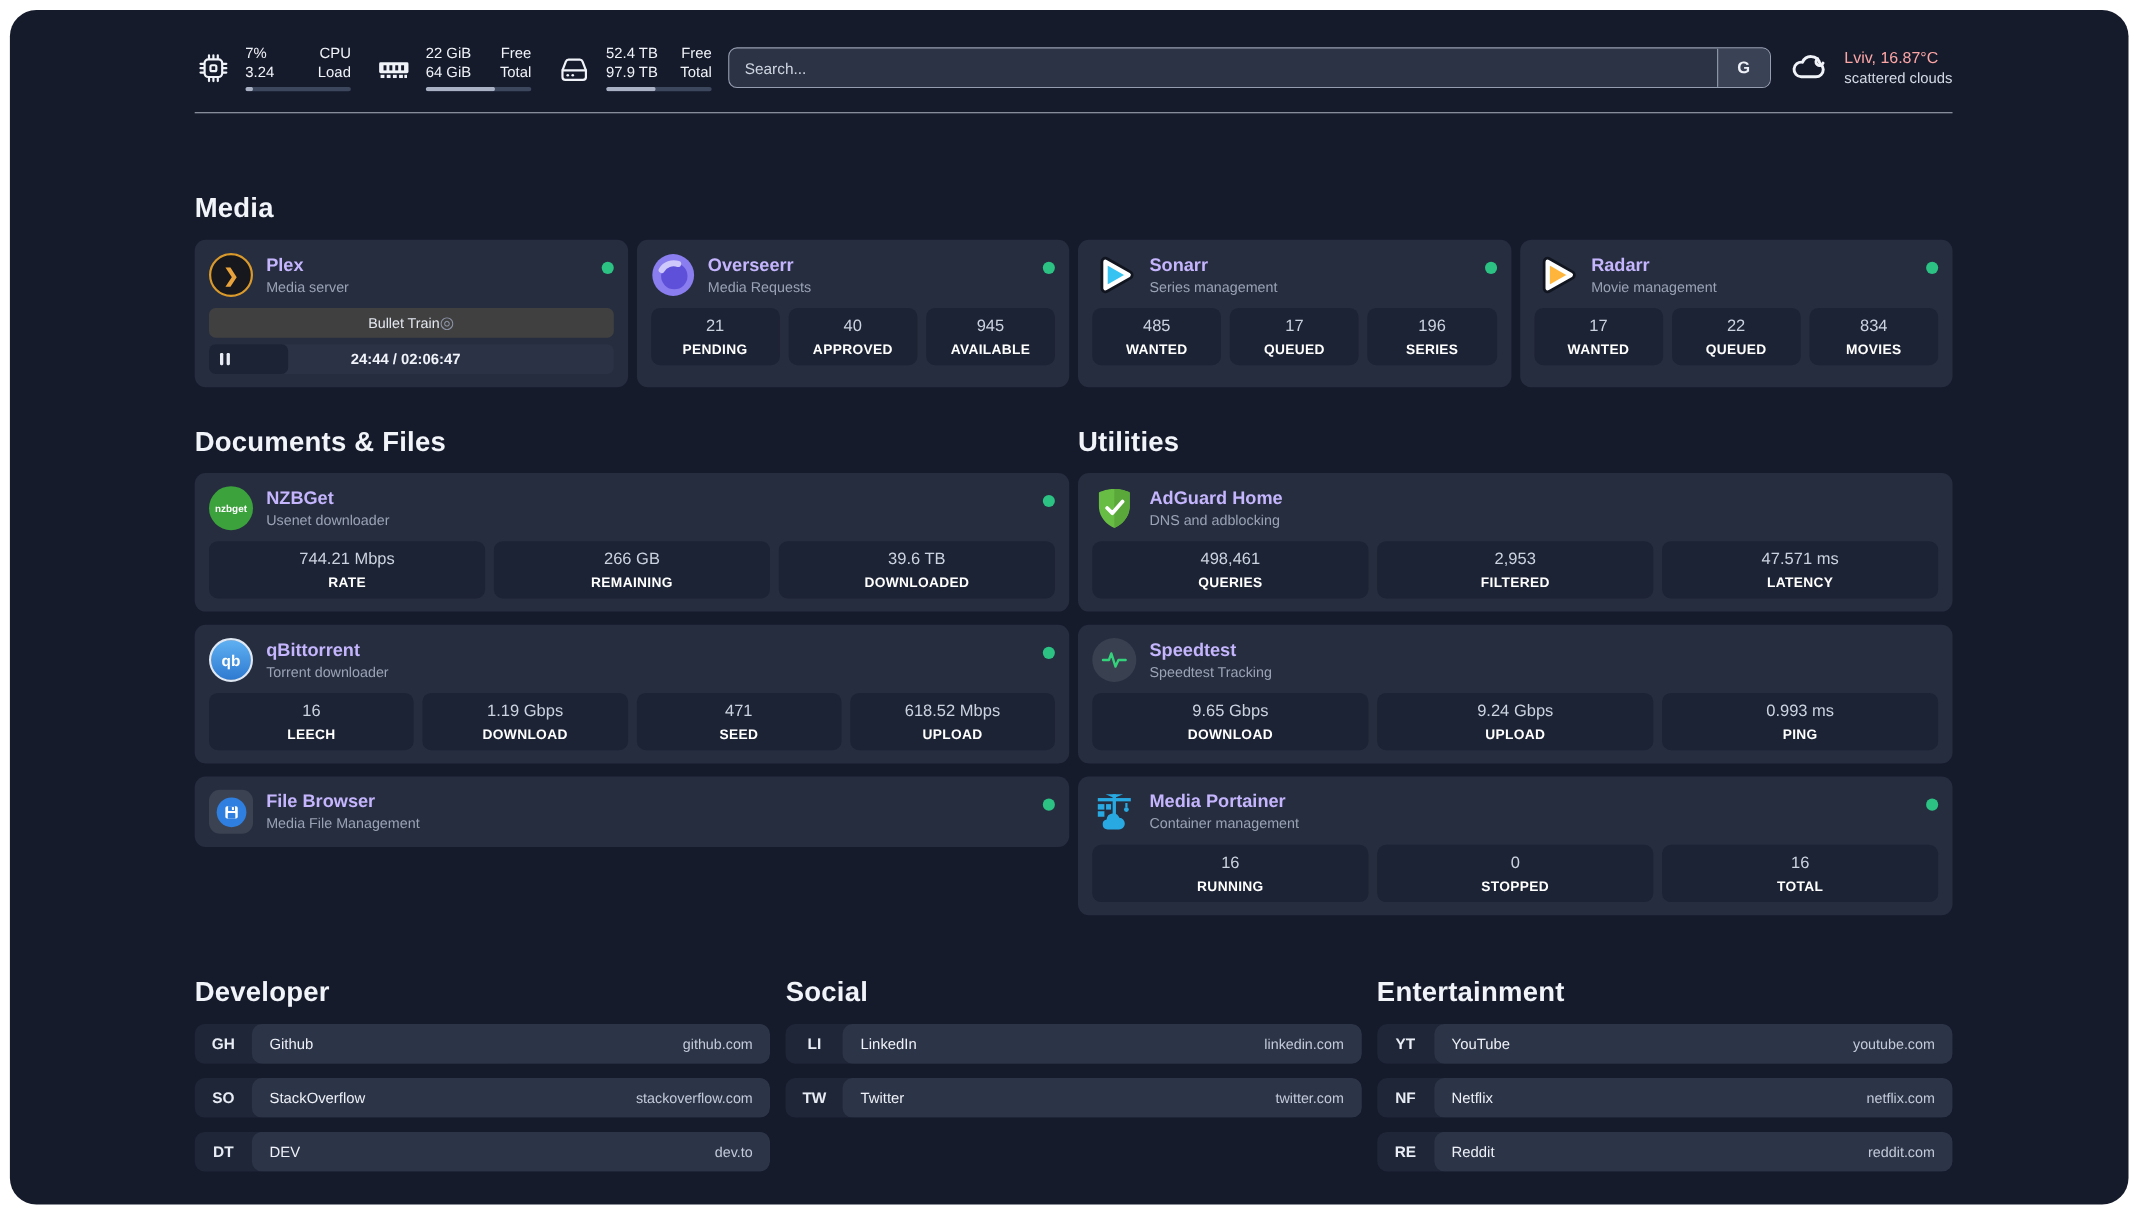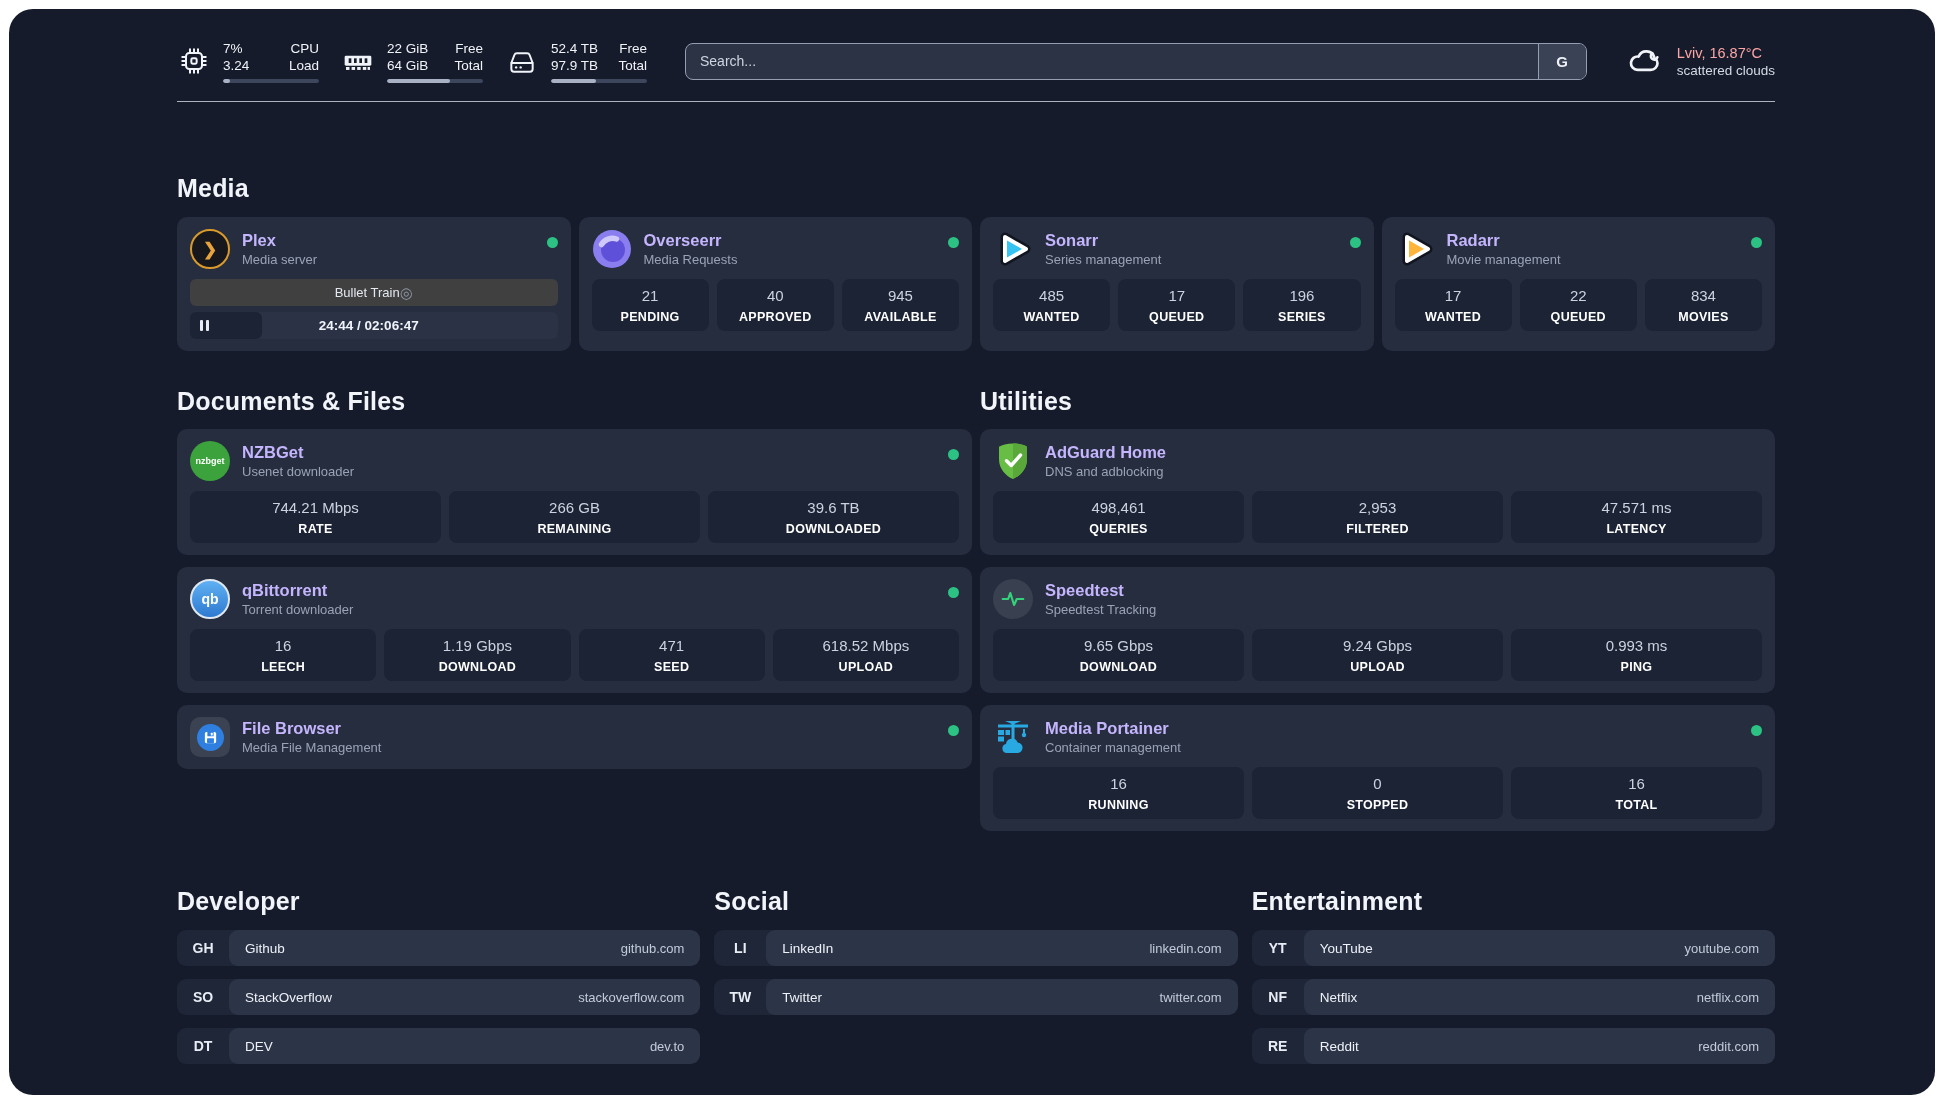--- a/index.html
+++ b/index.html
@@ -13,21 +13,21 @@
   .sysstats { display: flex; gap: 22px; align-items: center; }
   .sys { display: flex; gap: 12px; align-items: center; }
   .sys-icon { width: 34px; height: 34px; display: grid; place-items: center; }
   .sys-icon svg { width: 32px; height: 32px; }
   .sys-text { display: flex; flex-direction: column; }
   .sys-cols { display: flex; justify-content: space-between; gap: 18px; min-width: 96px; }
   .sys-col { display: flex; flex-direction: column; font-size: 13.5px; line-height: 17px; color: #f0f3f8; }
   .sys-col.labs { text-align: right; }
   .sys-bar { margin-top: 5px; height: 4px; border-radius: 2px; background: #3c465c; overflow: hidden; }
   .sys-fill { height: 100%; background: #a9b2c4; border-radius: 2px; }
-  .search { flex: 1; display: flex; margin: 0 38px; height: 37px; border: 1px solid #959db0; border-radius: 8px; background: #2b3345; overflow: hidden; }
+  .search { flex: 1; display: flex; margin: 0 15px; height: 37px; border: 1px solid #959db0; border-radius: 8px; background: #2b3345; overflow: hidden; }
   .search input { flex: 1; background: transparent; border: 0; outline: none; color: #e8ecf4; font-size: 14px; padding: 0 14px; font-family: "Liberation Sans", sans-serif; }
   .search input::placeholder { color: #cfd5e0; }
   .g-btn { width: 48px; border: 0; border-left: 1px solid #959db0; background: #3a4255; color: #eef1f7; font-size: 15px; font-weight: 600; cursor: pointer; font-family: "Liberation Sans", sans-serif; }
   .weather { display: flex; align-items: center; gap: 12px; }
   .weather-icon svg { width: 40px; height: 40px; }
   .weather-line1 { font-size: 14.5px; color: #fca5a5; }
   .weather-line2 { font-size: 13.5px; color: #d4dae5; margin-top: 2px; }
   .divider { margin: 18px 160px 0 168px; border-top: 1.5px solid rgba(226,231,240,0.75); }
   
   .content { padding: 0 160px 0 168px; }

